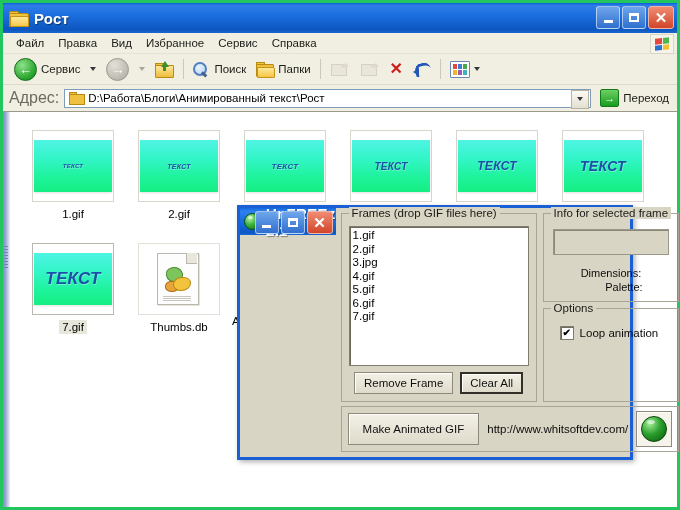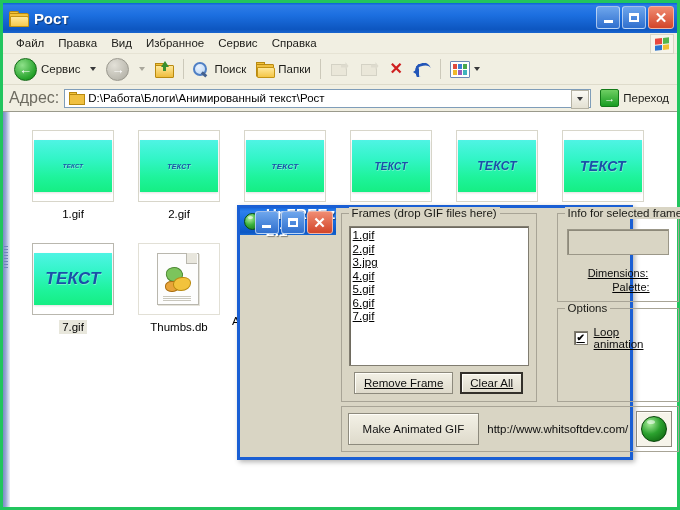--- a/index.html
+++ b/index.html
@@ -167,21 +167,21 @@
     background:linear-gradient(to bottom,#1468dd 0%,#2d80ee 12%,#1a6fe2 45%,#0b57c4 90%,#1868d2 100%);
     display:flex;align-items:center;padding-left:4px;position:relative;
   }
   .uf-globe{width:15px;height:15px;border-radius:50%;
     background:radial-gradient(circle at 32% 28%,#b8f0a8 0%,#3bb23c 45%,#0d6312 100%);
     border:1px solid #0a4d0e;margin-right:5px;position:relative;flex:0 0 15px;}
   .uf-globe:after{content:"";position:absolute;left:3px;top:2px;width:5px;height:3px;background:rgba(255,255,255,.6);border-radius:50%;}
   .uf-title-text{color:#fff;font-size:15px;font-weight:bold;text-shadow:1px 1px 1px rgba(0,0,0,.4);letter-spacing:.3px;}
   .uf-winbtns{position:absolute;right:3px;top:3px;display:flex;gap:2px;}
   .uf-body{flex:1;padding:5px;display:flex;flex-direction:column;gap:4px;box-sizing:border-box;}
-  .uf-top{display:flex;gap:20px;flex:1;text-decoration:underline;}
+  .uf-top{display:flex;gap:6px;flex:1;}
   .grp{
     border:1px solid #a8a496;position:relative;box-sizing:border-box;
     padding:12px 7px 7px 7px;
   }
   .grp > .grp-title{
     position:absolute;top:-7px;left:7px;background:#d9d5c4;padding:0 3px;
     font-size:11.5px;color:#1a1a16;white-space:nowrap;
   }
   .grp-frames{width:196px;display:flex;flex-direction:column;}
   .frames-list{

